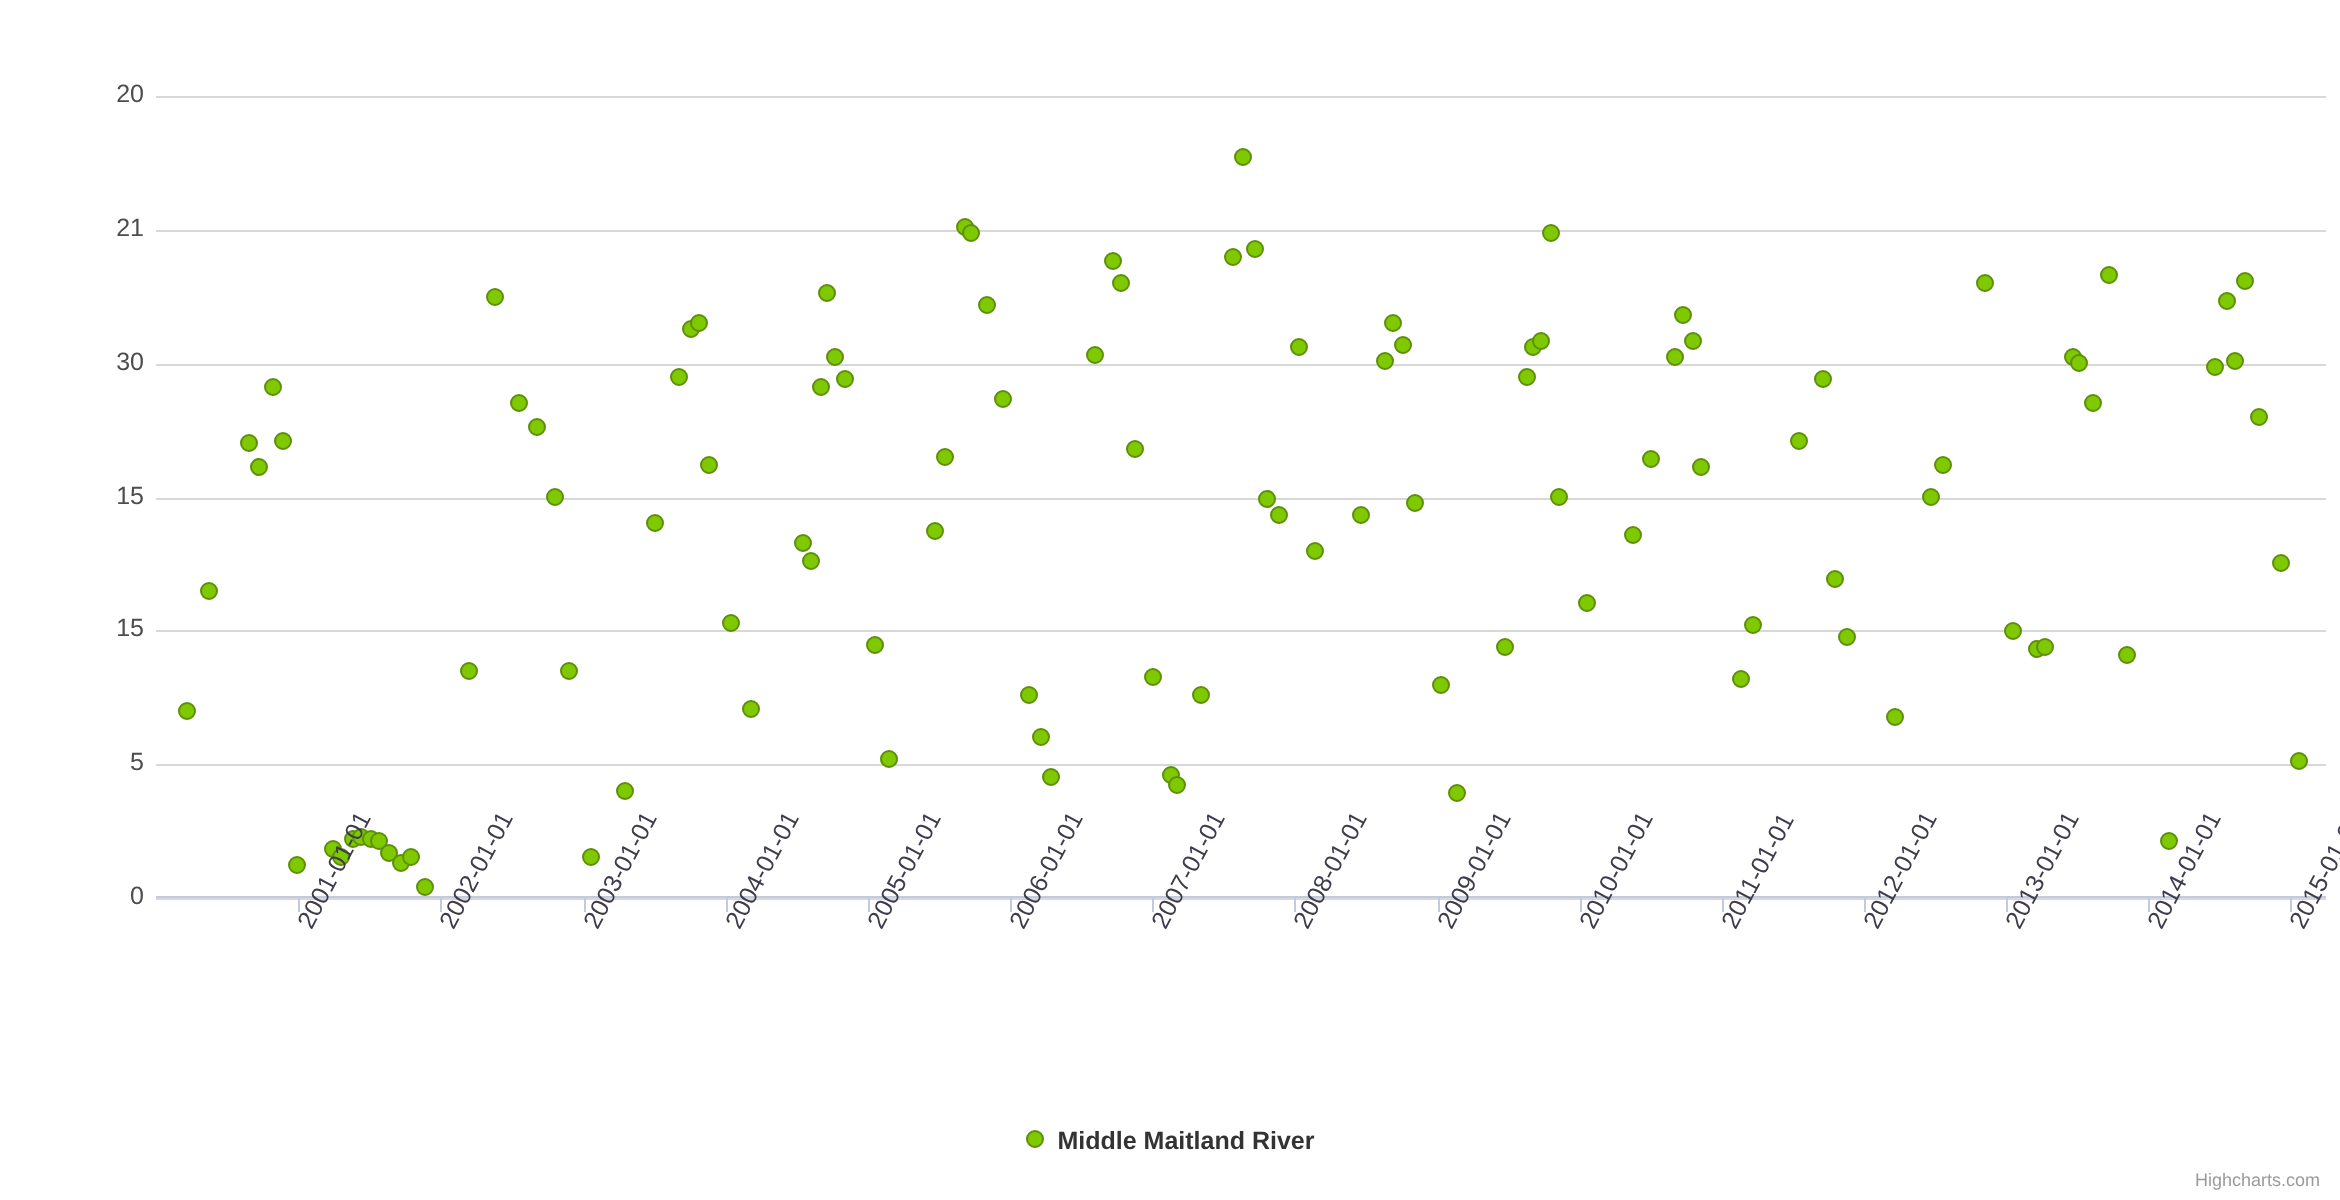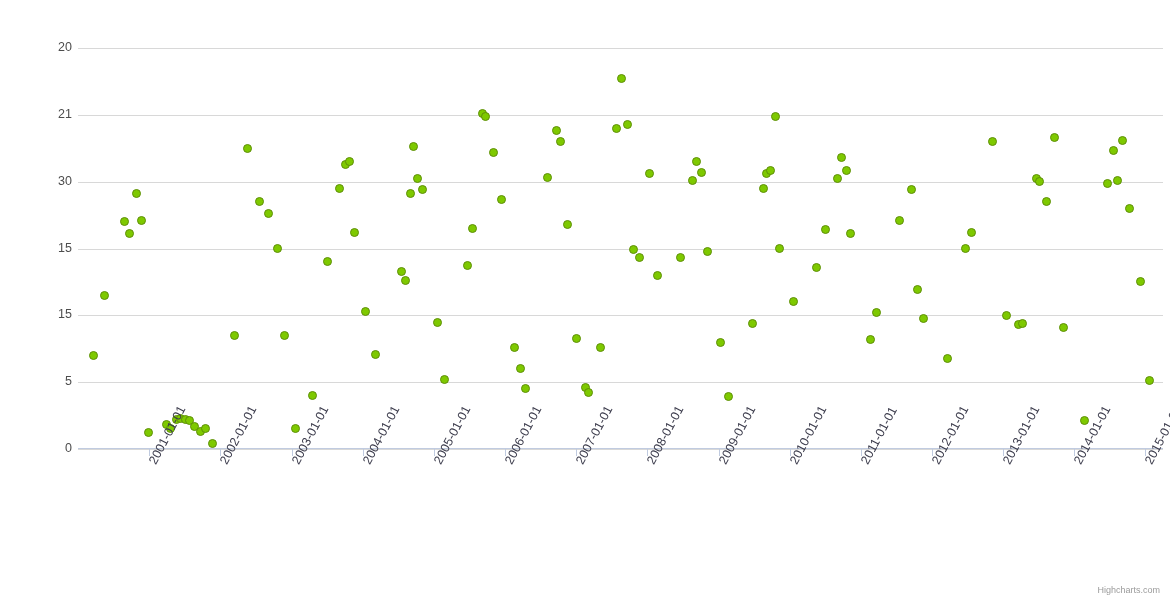--- a/index.html
+++ b/index.html
@@ -288,15 +288,18 @@
       <div class="x-tick" style="left: 931.933px;"></div>
       <div class="x-label" style="left: 928.933px;">2012-01-01</div>
       <div class="x-tick" style="left: 1003.24px;"></div>
       <div class="x-label" style="left: 1000.24px;">2013-01-01</div>
       <div class="x-tick" style="left: 1074.35px;"></div>
       <div class="x-label" style="left: 1071.35px;">2014-01-01</div>
       <div class="x-tick" style="left: 1145.47px;"></div>
       <div class="x-label" style="left: 1142.47px;">2015-01-01</div>
     </div>
 
+  <div id="legend">
+    <span class="leg-dot"></span><span class="leg-text">Middle Maitland River</span>
+  </div>
 
   <div id="credits">Highcharts.com</div>
 </div>
 
 </body></html>

